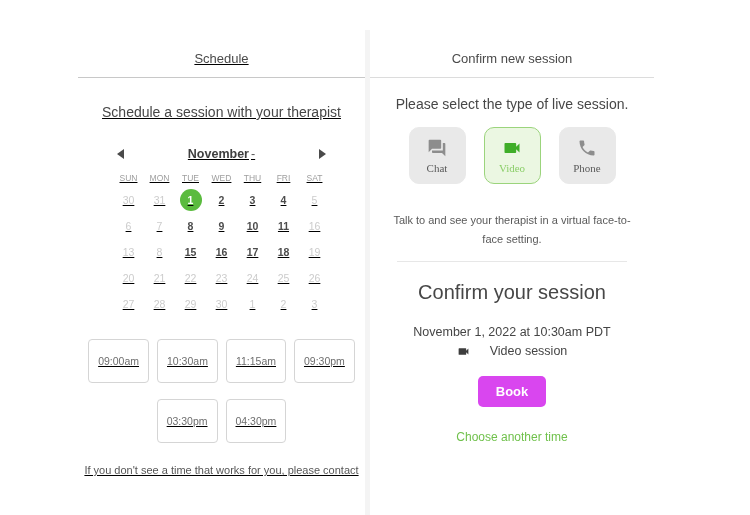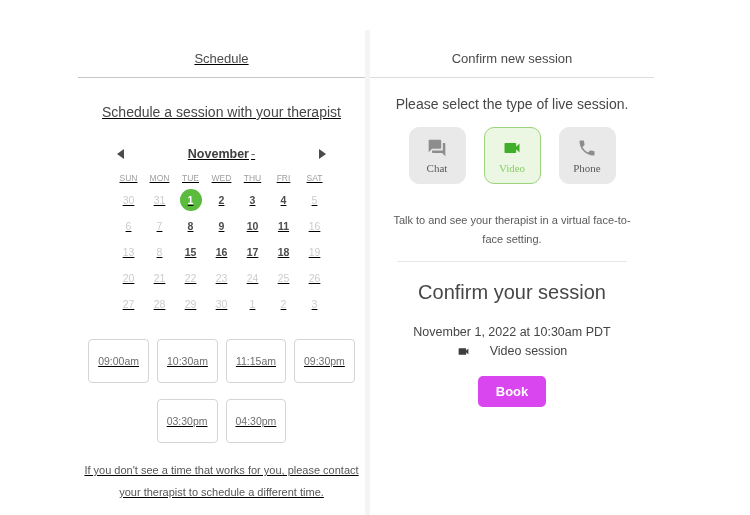--- a/index.html
+++ b/index.html
@@ -136,21 +136,20 @@
           <button class="slot">09:30pm</button>
         </div>
       <div class="slot-row">
           <button class="slot">03:30pm</button>
           <button class="slot">04:30pm</button>
         </div>
     </div>
 
     <p class="note">
       <span>If you don't see a time that works for you, please contact</span><br>
-      <span>your therapist to schedule a different time.</span>
     </p>
   </section>
 
   <section class="panel right">
     <header class="panel-header">
       <h1 class="panel-title">Confirm new session</h1>
     </header>
 
     <p class="prompt">Please select the type of live session.</p>
 
@@ -188,14 +187,15 @@
 
     <p class="session-kind">
       <svg viewBox="0 0 24 24">
           <path d="M17 10.5V7c0-.55-.45-1-1-1H4c-.55 0-1 .45-1 1v10c0 .55.45 1 1 1h12c.55 0 1-.45 1-1v-3.5l4 4v-11l-4 4z"></path>
         </svg>
       <span>Video session</span>
     </p>
 
     <button class="book">Book</button>
     <br>
+    <a class="choose">Choose another time</a>
   </section>
 </div>
 
 </body></html>

